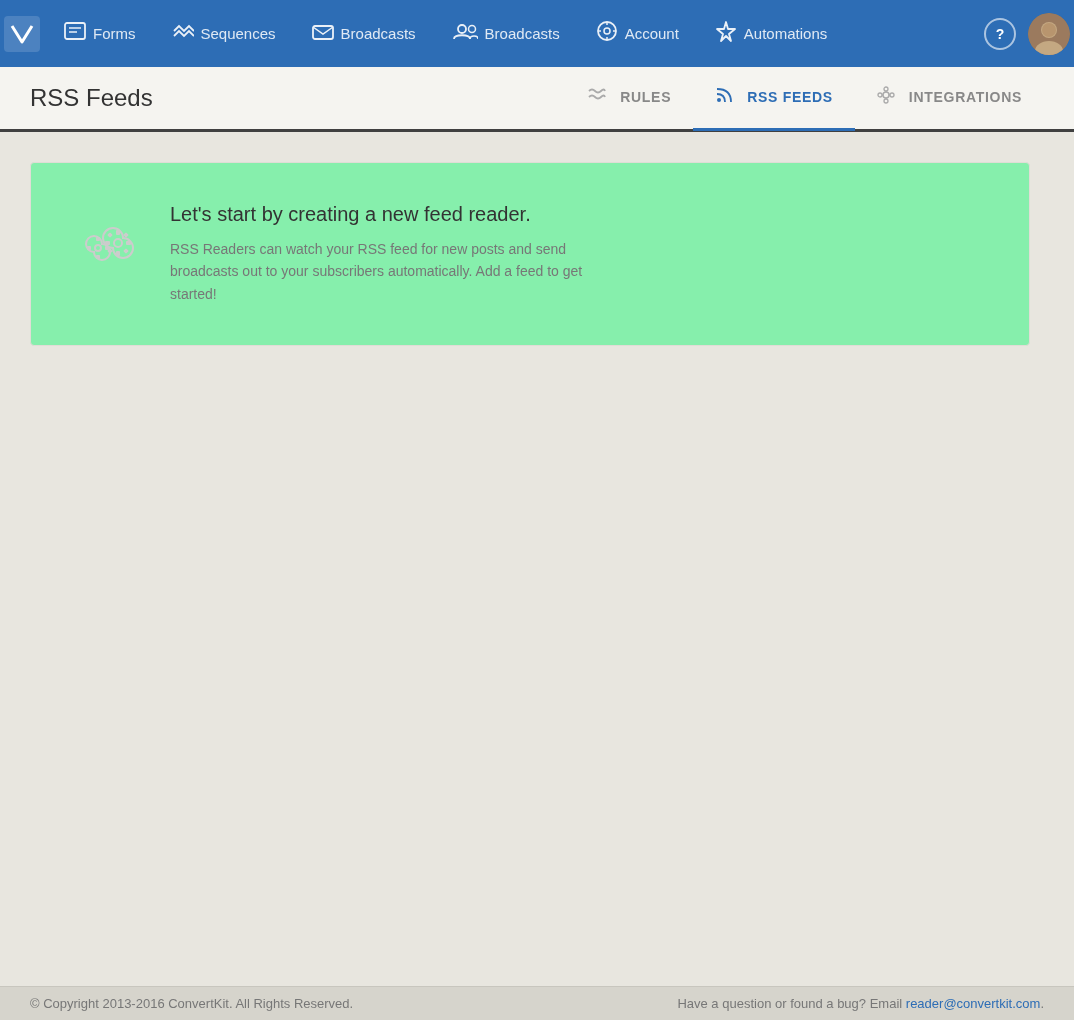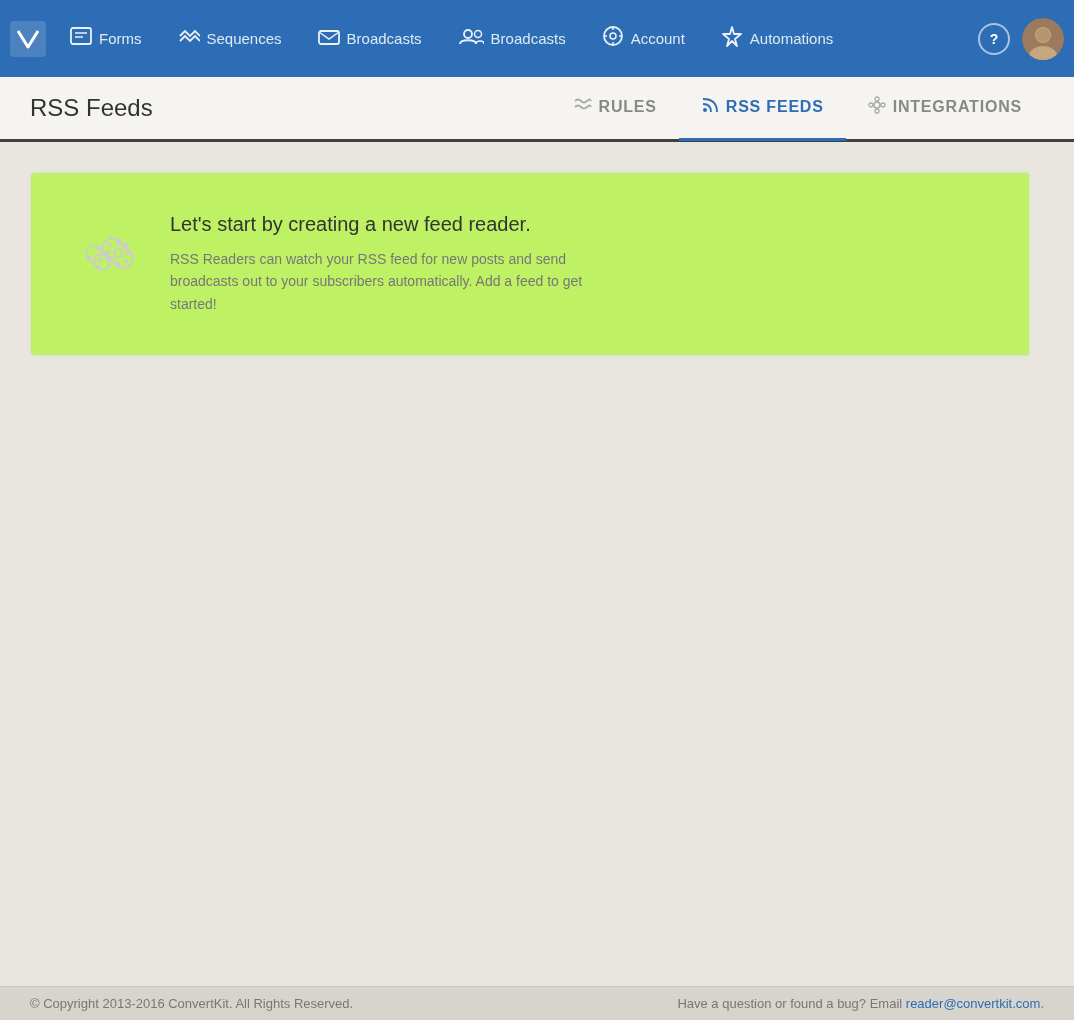--- a/index.html
+++ b/index.html
@@ -3,22 +3,22 @@
   <meta charset="utf-8">
   <style>
     * { box-sizing: border-box; margin: 0; padding: 0; }
     body { font-family: -apple-system, BlinkMacSystemFont, 'Segoe UI', Arial, sans-serif; background: #e8e6df; min-height: 1020px; display: flex; flex-direction: column; }
 
     
     .navbar {
       background: #2d6db5;
       display: flex;
       align-items: center;
-      height: 77px;
-      padding: 0 10px;
+      height: 67px;
+      padding: 0 4px;
       flex-shrink: 0;
     }
     .nav-logo {
       display: flex;
       align-items: center;
       margin-right: 6px;
     }
     .nav-logo svg { width: 36px; height: 36px; }
     .nav-items {
       display: flex;
@@ -86,45 +86,45 @@
       flex: 1;
     }
     .sub-nav {
       display: flex;
       align-items: center;
       gap: 0;
     }
     .sub-nav-item {
       display: flex;
       align-items: center;
-      gap: 7px;
+      gap: 14px;
       padding: 0 22px;
       height: 65px;
       color: #888;
-      font-size: 16px;
+      font-size: 14px;
       font-weight: 700;
       letter-spacing: 0.05em;
       cursor: pointer;
       text-decoration: none;
       border-bottom: 3px solid transparent;
       text-transform: uppercase;
     }
     .sub-nav-item.active {
       color: #2d6db5;
       border-bottom: 3px solid #2d6db5;
     }
     .sub-nav-icon { font-size: 16px; }
 
     
     .main-content {
       flex: 1;
       padding: 30px 30px 30px 30px;
     }
     .content-card {
-      background: #bef264;
+      background: #86efac;
       border: 1px solid #e0ddd6;
       border-radius: 4px;
       display: flex;
       overflow: hidden;
       max-width: 1000px;
     }
     .card-left {
       flex: 1;
       padding: 40px 50px;
       display: flex;

